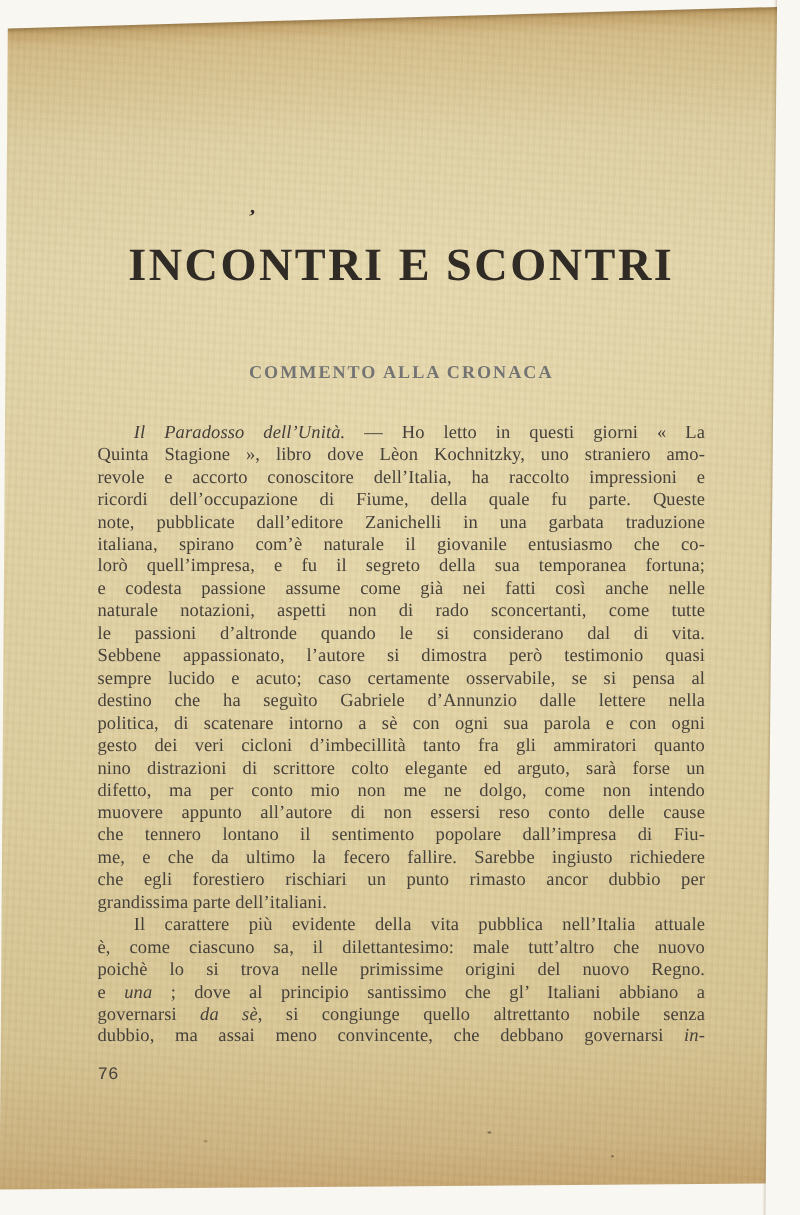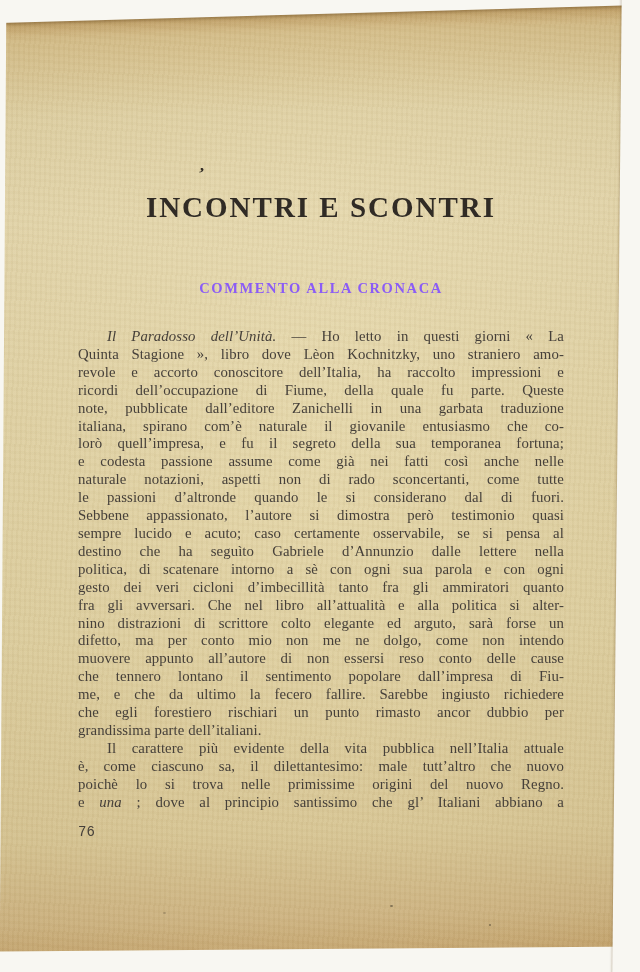--- a/index.html
+++ b/index.html
@@ -80,33 +80,33 @@
     top: 164px;
     font-size: 17px;
     font-weight: 700;
     color: var(--ink-dark);
     transform: rotate(14deg);
     z-index: 3;
   }
   .title {
     margin-top: 191px;
     text-align: center;
-    font-size: 29px;
+    font-size: 37px;
     font-weight: 700;
     letter-spacing: 2px;
     color: var(--ink-dark);
     white-space: nowrap;
   }
   .subtitle {
     margin-top: 56px;
     text-align: center;
     font-size: 14.5px;
     font-weight: 700;
     letter-spacing: 1.6px;
-    color: #8b5cf6;
+    color: #737373;
     white-space: nowrap;
   }
   .text-block {
     margin-top: 31px;
     font-size: 14.8px;
     line-height: 17.9px;
     color: var(--ink);
   }
   .line {
     text-align: justify;
@@ -157,34 +157,35 @@
     <div class="text-block">
         <div class="line indent"><em>Il Paradosso dell’Unità.</em><span> — Ho letto in questi giorni « La</span></div>
         <div class="line"><span>Quinta Stagione », libro dove Lèon Kochnitzky, uno straniero amo-</span></div>
         <div class="line"><span>revole e accorto conoscitore dell’Italia, ha raccolto impressioni e</span></div>
         <div class="line"><span>ricordi dell’occupazione di Fiume, della quale fu parte. Queste</span></div>
         <div class="line"><span>note, pubblicate dall’editore Zanichelli in una garbata traduzione</span></div>
         <div class="line"><span>italiana, spirano com’è naturale il giovanile entusiasmo che co-</span></div>
         <div class="line"><span>lorò quell’impresa, e fu il segreto della sua temporanea fortuna;</span></div>
         <div class="line"><span>e codesta passione assume come già nei fatti così anche nelle</span></div>
         <div class="line"><span>naturale notazioni, aspetti non di rado sconcertanti, come tutte</span></div>
-        <div class="line"><span>le passioni d’altronde quando le si considerano dal di fuori.</span></div>
+        <div class="line"><span>le passioni d’altronde quando le si considerano dal di vita.</span></div>
         <div class="line"><span>Sebbene appassionato, l’autore si dimostra però testimonio quasi</span></div>
         <div class="line"><span>sempre lucido e acuto; caso certamente osservabile, se si pensa al</span></div>
         <div class="line"><span>destino che ha seguìto Gabriele d’Annunzio dalle lettere nella</span></div>
         <div class="line"><span>politica, di scatenare intorno a sè con ogni sua parola e con ogni</span></div>
         <div class="line"><span>gesto dei veri cicloni d’imbecillità tanto fra gli ammiratori quanto</span></div>
-        <div class="line"><span>fra gli avversari. Che nel libro all’attualità e alla politica si alter-</span></div>
         <div class="line"><span>nino distrazioni di scrittore colto elegante ed arguto, sarà forse un</span></div>
         <div class="line"><span>difetto, ma per conto mio non me ne dolgo, come non intendo</span></div>
         <div class="line"><span>muovere appunto all’autore di non essersi reso conto delle cause</span></div>
         <div class="line"><span>che tennero lontano il sentimento popolare dall’impresa di Fiu-</span></div>
         <div class="line"><span>me, e che da ultimo la fecero fallire. Sarebbe ingiusto richiedere</span></div>
         <div class="line"><span>che egli forestiero rischiari un punto rimasto ancor dubbio per</span></div>
         <div class="line para-end"><span>grandissima parte dell’italiani.</span></div>
         <div class="line indent"><span>Il carattere più evidente della vita pubblica nell’Italia attuale</span></div>
         <div class="line"><span>è, come ciascuno sa, il dilettantesimo: male tutt’altro che nuovo</span></div>
         <div class="line"><span>poichè lo si trova nelle primissime origini del nuovo Regno.</span></div>
         <div class="line"><span>e </span><em>una</em><span> ; dove al principio santissimo che gl’ Italiani abbiano a</span></div>
+        <div class="line"><span>governarsi </span><em>da sè</em><span>, si congiunge quello altrettanto nobile senza</span></div>
+        <div class="line"><span>dubbio, ma assai meno convincente, che debbano governarsi </span><em>in-</em></div>
       </div>
     <div class="page-number">76</div>
   </div>
 </div>
 
 </body></html>

